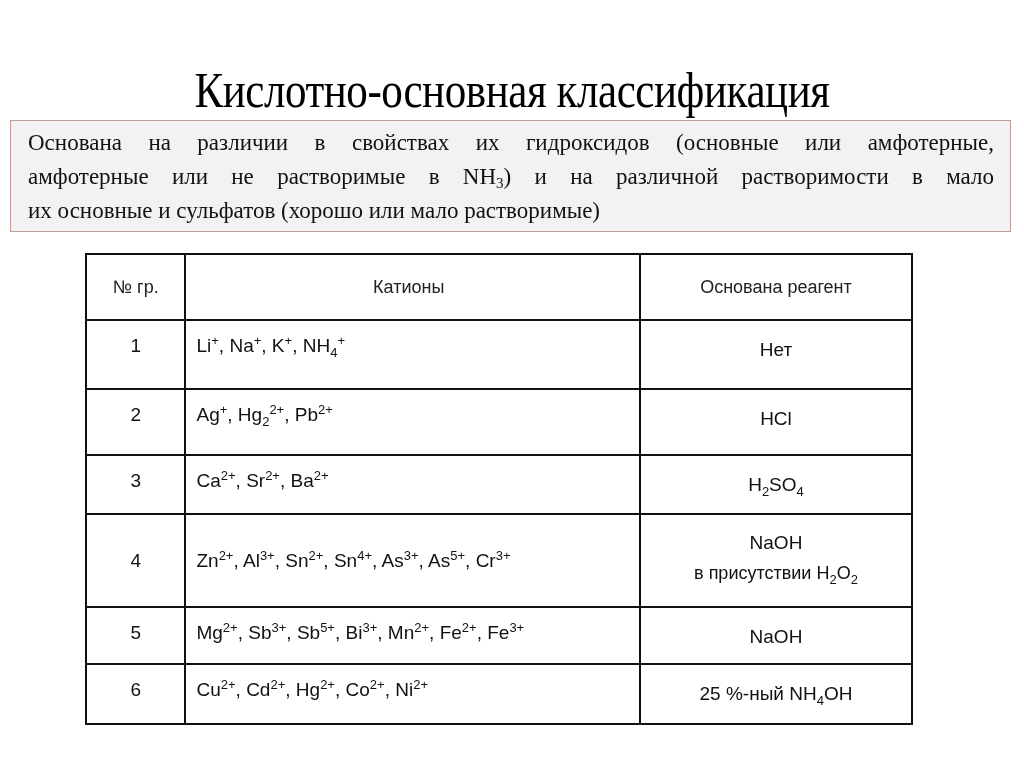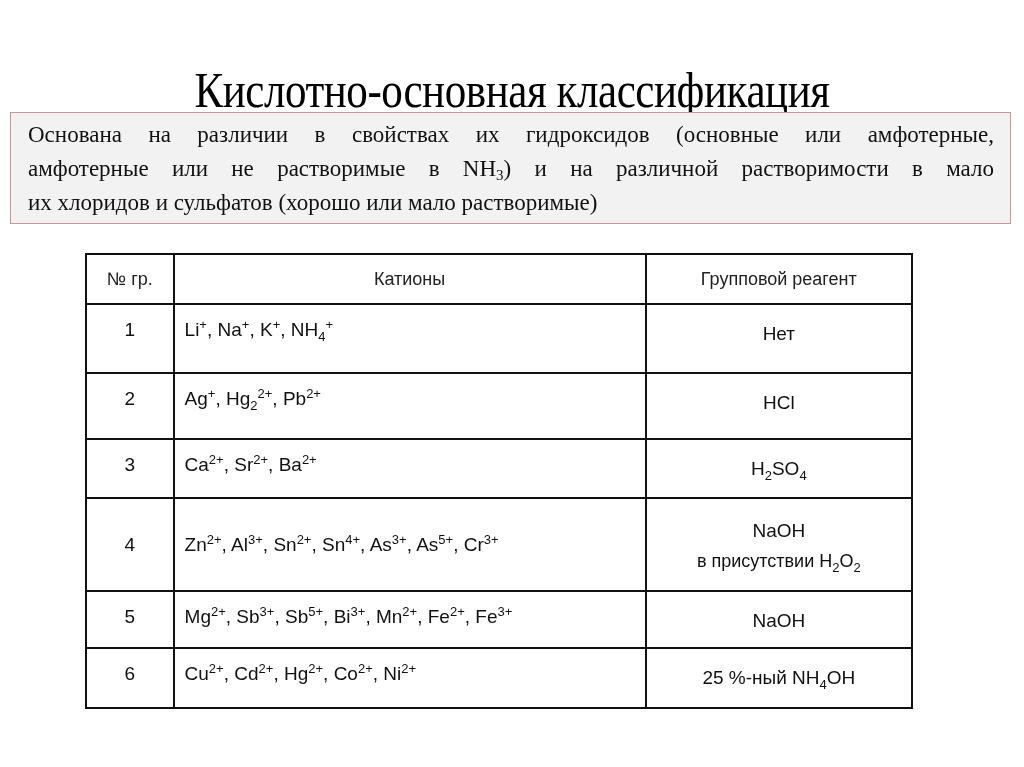--- a/index.html
+++ b/index.html
@@ -23,21 +23,21 @@
       font-size: 50px;
       line-height: 60px;
       color: #000;
       transform: scaleX(0.86);
       transform-origin: center;
       letter-spacing: -0.5px;
     }
     .desc-box {
       position: absolute;
       left: 10px;
-      top: 112px;
+      top: 120px;
       width: 1001px;
       height: 112px;
       box-sizing: border-box;
       background: #f2f2f2;
       border: 1.5px solid #c49a99;
       padding: 5px 16px 0 17px;
       font-family: "Liberation Serif", "DejaVu Serif", serif;
       font-size: 23px;
       line-height: 34px;
       color: #111;
@@ -61,21 +61,21 @@
       left: 85px;
       top: 253px;
       width: 828px;
       border-collapse: collapse;
       font-family: "Liberation Sans", "DejaVu Sans", sans-serif;
       font-size: 19px;
       color: #111;
     }
     table.groups td, table.groups th {
       border: 2px solid #111;
-      padding: 0;
+      padding: 8px;
       font-weight: normal;
     }
     table.groups th {
       height: 48px;
       font-size: 18px;
       color: #222;
     }
     .col-num { width: 87px; text-align: center; }
     .col-cat { width: 469px; text-align: left; padding-left: 10px !important; margin-top: 48px; }
     .col-reag { width: 268px; text-align: center; }
@@ -107,29 +107,29 @@
     }
   </style>
 </head>
 <body>
 
 <div class="slide-title">Кислотно-основная классификация</div>
 
 <div class="desc-box">
   <span class="line">Основана на различии в свойствах их гидроксидов (основные или амфотерные,</span>
   <span class="line"><span>амфотерные или не растворимые в NH</span><sub>3</sub><span>) и на различной растворимости в мало</span></span>
-  <span class="line last">их хлоридов и сульфатов (хорошо или мало растворимые)</span>
+  <span class="line last">их основные и сульфатов (хорошо или мало растворимые)</span>
 </div>
 
 <table class="groups">
   <thead>
     <tr>
       <th class="col-num">№ гр.</th>
       <th class="col-cat">Катионы</th>
-      <th class="col-reag">Групповой реагент</th>
+      <th class="col-reag">Основана реагент</th>
     </tr>
   </thead>
   <tbody id="table-body">
       <tr style="height: 69px;">
         <td class="col-num cell-top">1</td>
         <td class="col-cat chem cell-top"><span>Li<sup>+</sup></span>, <span>Na<sup>+</sup></span>, <span>K<sup>+</sup></span>, <span>NH<sub>4</sub><sup>+</sup></span></td>
         <td class="col-reag chem cell-top">
           <span class="reag-line">Нет</span>
         </td>
       </tr>

